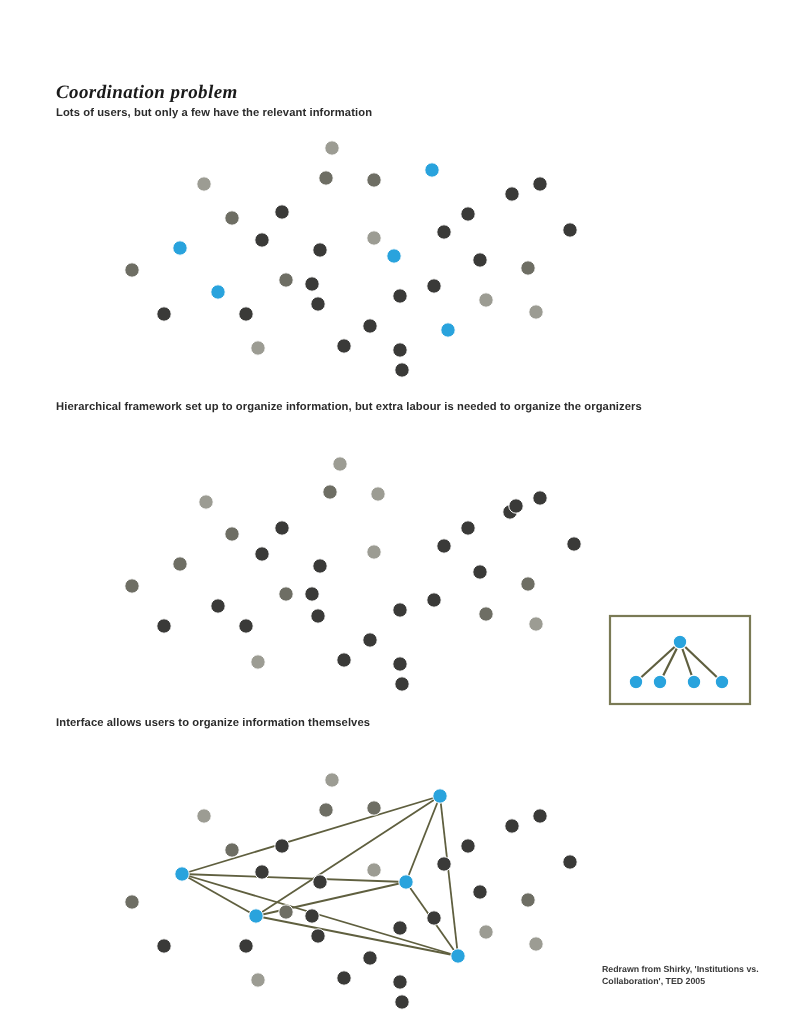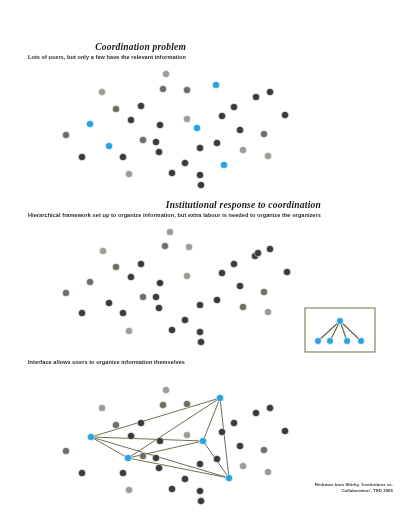--- a/index.html
+++ b/index.html
@@ -1,21 +1,21 @@
 <!DOCTYPE html>
 <html><head>
 <meta charset="utf-8">
 <style>
   html,body{margin:0;padding:0;}
   body{
     width:400px;height:518px;background:#ffffff;
     font-family:"Liberation Sans",sans-serif;
     overflow:hidden;position:relative;
   }
-  .page{position:relative;width:400px;height:518px;text-align:right;}
+  .page{position:relative;width:400px;height:518px;}
 
   .sec-title{
     font-family:"Liberation Serif",serif;
     font-style:italic;font-weight:bold;
     font-size:9.5px;color:#1a1a1a;
     letter-spacing:0.2px;
     margin:0;padding:0;line-height:11px;
   }
   .sec-sub{
     font-family:"Liberation Sans",sans-serif;
@@ -82,21 +82,20 @@
         <circle cx="185" cy="163" r="3.6" fill="#3a3a38" stroke="#ffffff" stroke-width="0.5"></circle>
         <circle cx="224" cy="165" r="3.6" fill="#29a3dd" stroke="#ffffff" stroke-width="0.5"></circle>
         <circle cx="129" cy="174" r="3.6" fill="#9c9c93" stroke="#ffffff" stroke-width="0.5"></circle>
         <circle cx="172" cy="173" r="3.6" fill="#3a3a38" stroke="#ffffff" stroke-width="0.5"></circle>
         <circle cx="200" cy="175" r="3.6" fill="#3a3a38" stroke="#ffffff" stroke-width="0.5"></circle>
         <circle cx="201" cy="185" r="3.6" fill="#3a3a38" stroke="#ffffff" stroke-width="0.5"></circle>
       </svg>
   </div>
 
   <div class="head" style="top:200px">
-    <div class="sec-title">Institutional response to coordination</div>
     <div class="sec-sub">Hierarchical framework set up to organize information, but extra labour is needed to organize the organizers</div>
   </div>
   <div class="plot">
     <svg id="svg-panel-1" width="400" height="518" style="position:absolute;left:0;top:0">
         <circle cx="170" cy="232" r="3.6" fill="#9c9c93" stroke="#ffffff" stroke-width="0.5"></circle>
         <circle cx="103" cy="251" r="3.6" fill="#9c9c93" stroke="#ffffff" stroke-width="0.5"></circle>
         <circle cx="165" cy="246" r="3.6" fill="#6e6e64" stroke="#ffffff" stroke-width="0.5"></circle>
         <circle cx="189" cy="247" r="3.6" fill="#9c9c93" stroke="#ffffff" stroke-width="0.5"></circle>
         <circle cx="234" cy="264" r="3.6" fill="#3a3a38" stroke="#ffffff" stroke-width="0.5"></circle>
         <circle cx="255" cy="256" r="3.6" fill="#3a3a38" stroke="#ffffff" stroke-width="0.5"></circle>

